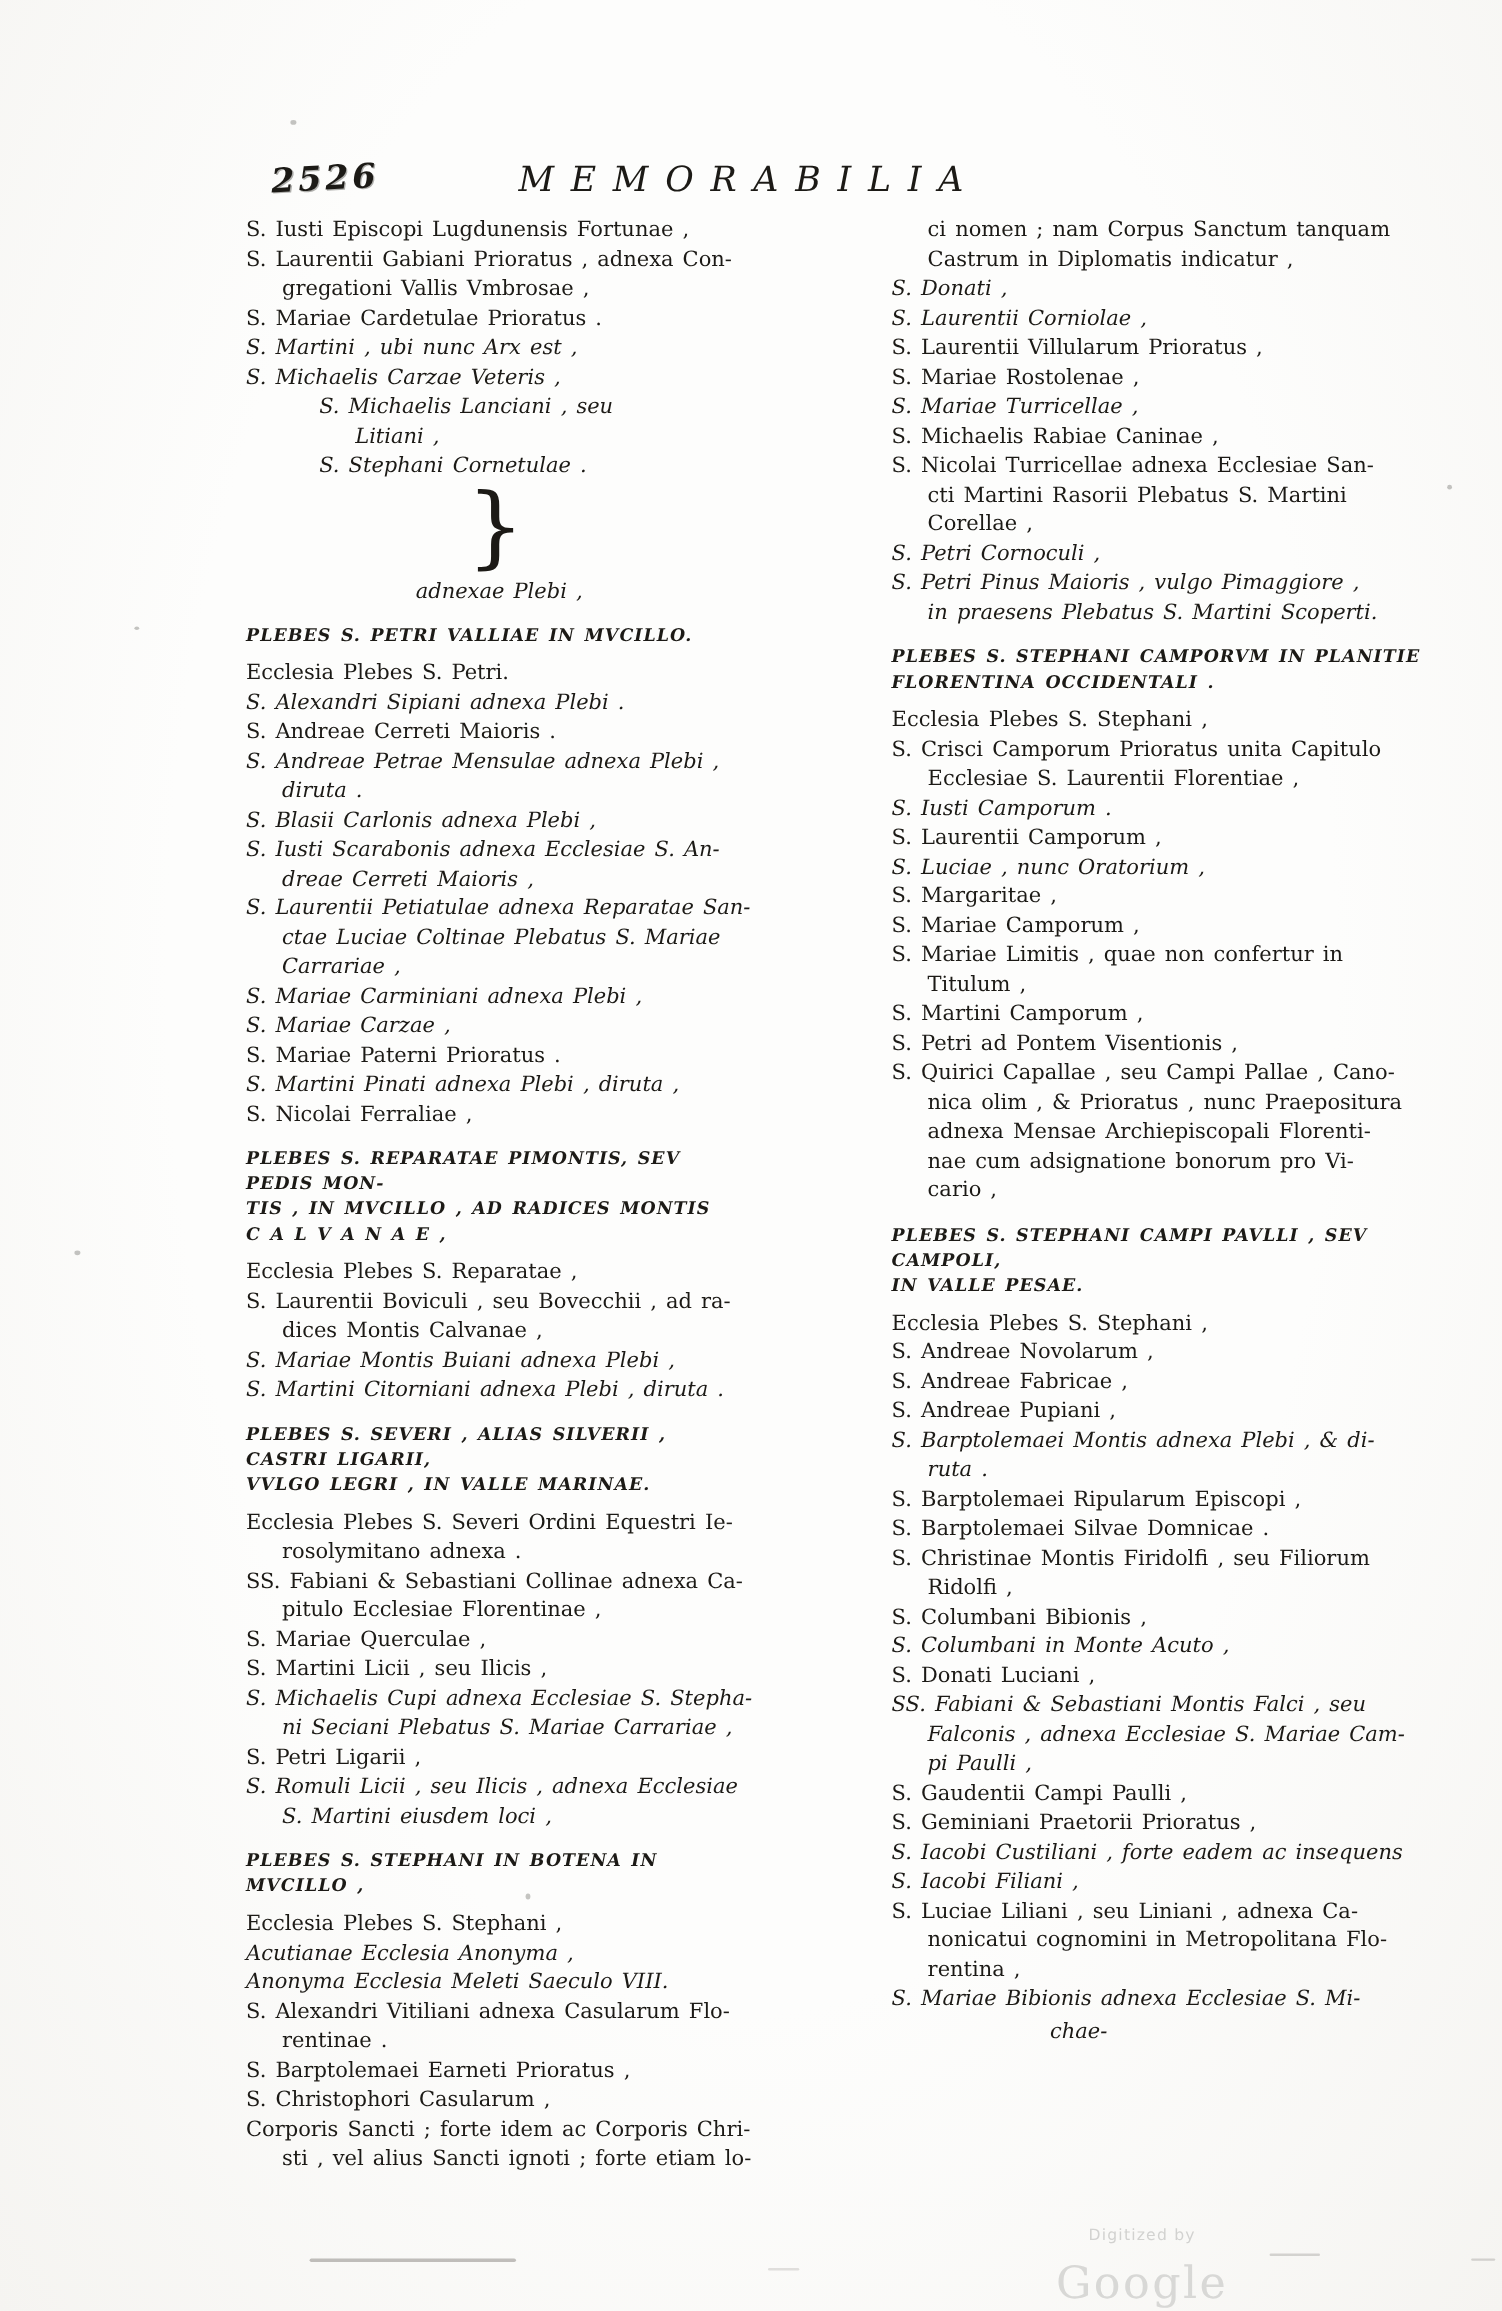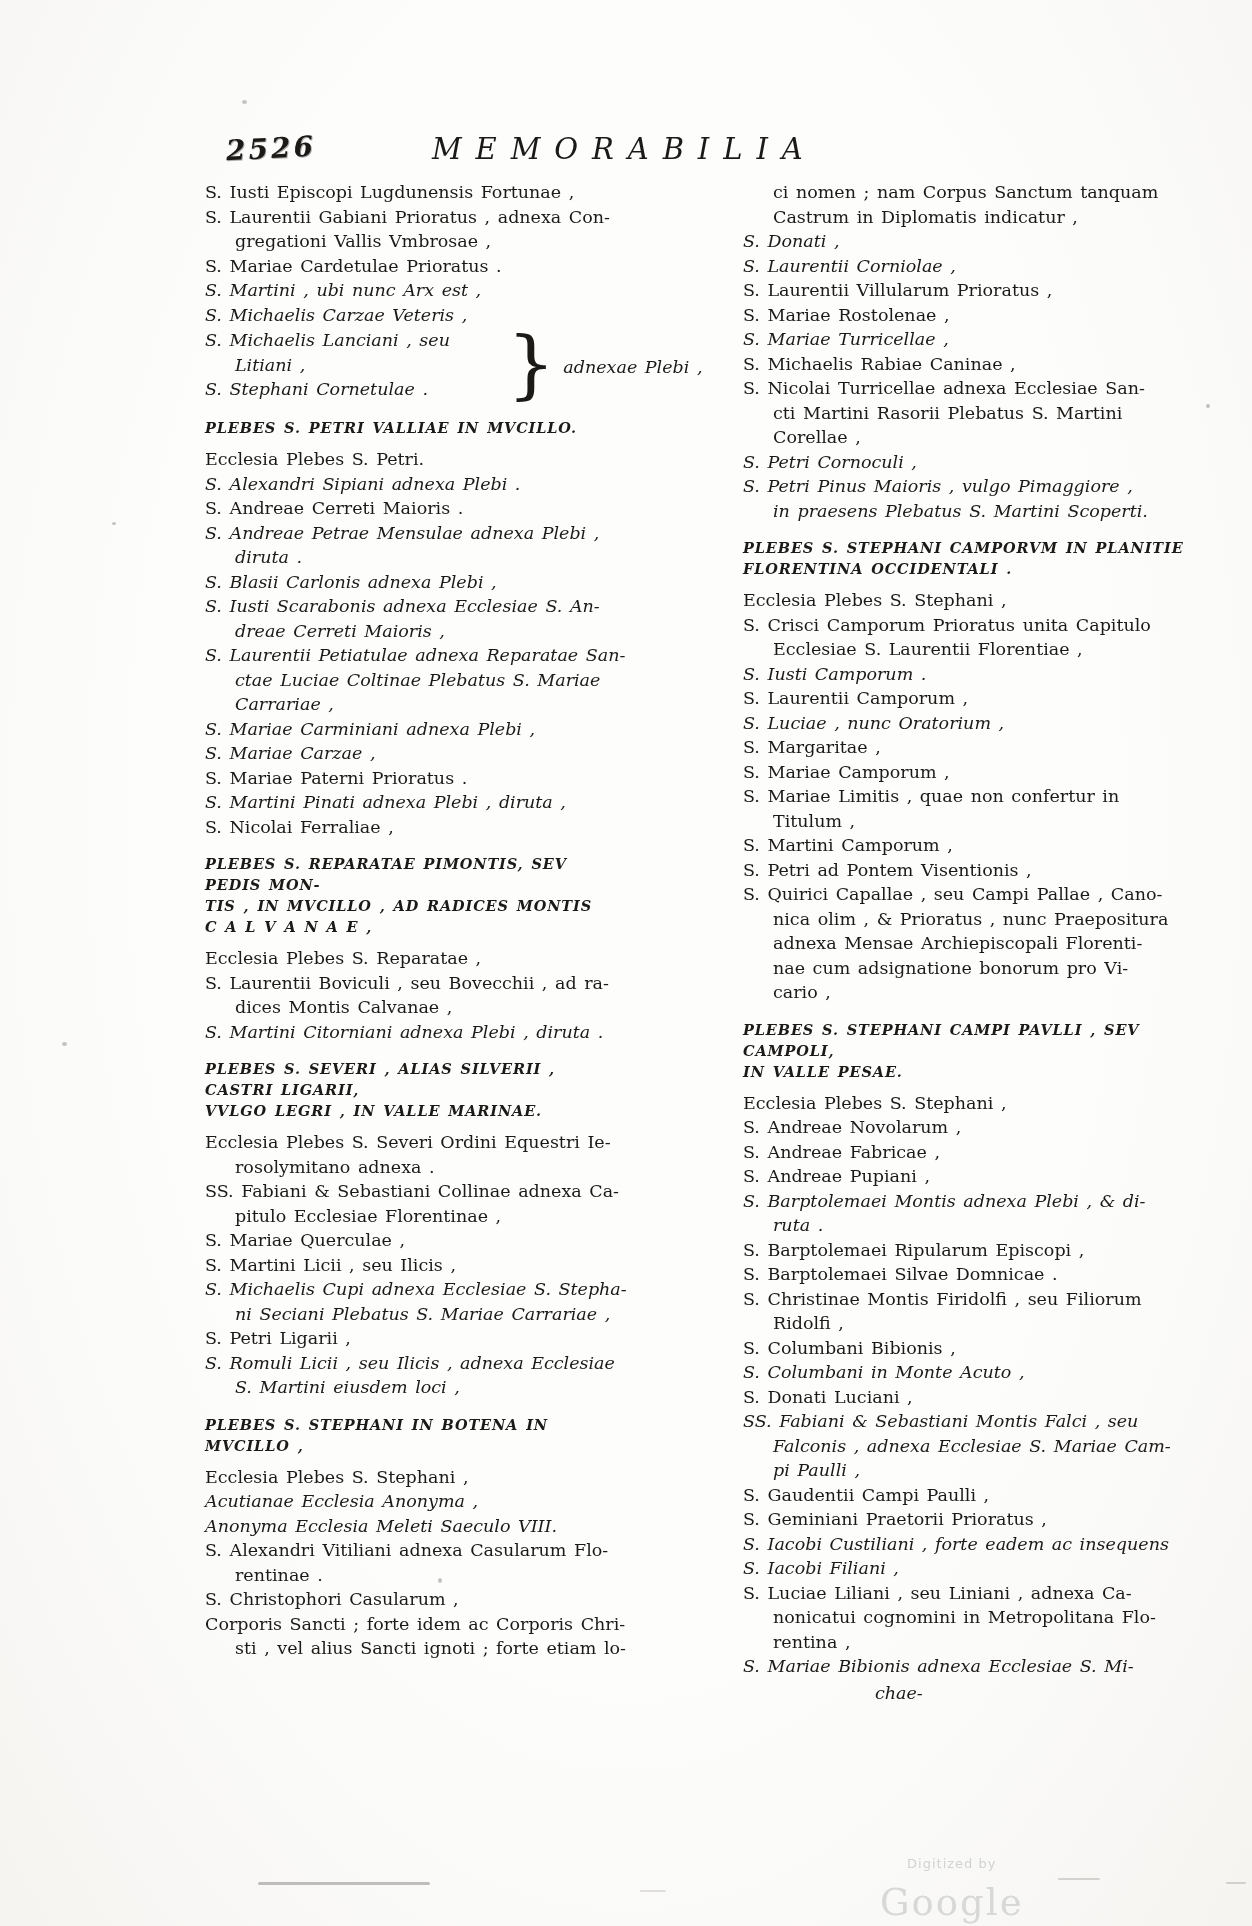--- a/index.html
+++ b/index.html
@@ -32,21 +32,21 @@
   #col-right{left:743px;width:450px;}
   .line{white-space:nowrap;}
   .cont{padding-left:30px;}
   .it{font-style:italic;}
   .heading{
     margin:14px 0 9px;text-align:left;
     font-size:14.5px;font-weight:bold;font-style:italic;
     letter-spacing:0.06em;line-height:21px;
   }
   .heading .line{white-space:normal;}
-  .brace-row{display:flex;align-items:center;}
+  .brace-row{display:flex;align-items:center;flex-direction:column;}
   .brace-lines{flex:0 0 auto;min-width:300px;}
   .brace-char{
     font-size:76px;line-height:1;font-weight:400;
     margin:0 8px 0 2px;transform:scaleY(0.98);
   }
   .brace-label{font-style:italic;white-space:nowrap;padding-top:4px;}
   .catchword{padding-left:132px;font-style:italic;margin-top:2px;}
   .watermark{
     position:absolute;left:880px;top:1856px;
     display:flex;align-items:center;gap:10px;
@@ -111,20 +111,21 @@
       <div class="line it">S. Martini Pinati adnexa Plebi , diruta ,</div>
       <div class="line">S. Nicolai Ferraliae ,</div>
       <div class="heading">
         <div class="line">PLEBES S. REPARATAE PIMONTIS, SEV PEDIS MON-</div>
         <div class="line">TIS , IN MVCILLO , AD RADICES MONTIS</div>
         <div class="line">C A L V A N A E ,</div>
       </div>
       <div class="line">Ecclesia Plebes S. Reparatae ,</div>
       <div class="line">S. Laurentii Boviculi , seu Bovecchii , ad ra-</div>
       <div class="line cont">dices Montis Calvanae ,</div>
+      <div class="line it">S. Mariae Montis Buiani adnexa Plebi ,</div>
       <div class="line it">S. Martini Citorniani adnexa Plebi , diruta .</div>
       <div class="heading">
         <div class="line">PLEBES S. SEVERI , ALIAS SILVERII , CASTRI LIGARII,</div>
         <div class="line">VVLGO LEGRI , IN VALLE MARINAE.</div>
       </div>
       <div class="line">Ecclesia Plebes S. Severi Ordini Equestri Ie-</div>
       <div class="line cont">rosolymitano adnexa .</div>
       <div class="line">SS. Fabiani &amp; Sebastiani Collinae adnexa Ca-</div>
       <div class="line cont">pitulo Ecclesiae Florentinae ,</div>
       <div class="line">S. Mariae Querculae ,</div>
@@ -135,20 +136,21 @@
       <div class="line it">S. Romuli Licii , seu Ilicis , adnexa Ecclesiae</div>
       <div class="line it cont">S. Martini eiusdem loci ,</div>
       <div class="heading">
         <div class="line">PLEBES S. STEPHANI IN BOTENA IN MVCILLO ,</div>
       </div>
       <div class="line">Ecclesia Plebes S. Stephani ,</div>
       <div class="line it">Acutianae Ecclesia Anonyma ,</div>
       <div class="line it">Anonyma Ecclesia Meleti Saeculo VIII.</div>
       <div class="line">S. Alexandri Vitiliani adnexa Casularum Flo-</div>
       <div class="line cont">rentinae .</div>
+      <div class="line">S. Barptolemaei Earneti Prioratus ,</div>
       <div class="line">S. Christophori Casularum ,</div>
       <div class="line">Corporis Sancti ; forte idem ac Corporis Chri-</div>
       <div class="line cont">sti , vel alius Sancti ignoti ; forte etiam lo-</div>
     </div>
   <div class="col" id="col-right">
       <div class="line cont">ci nomen ; nam Corpus Sanctum tanquam</div>
       <div class="line cont">Castrum in Diplomatis indicatur ,</div>
       <div class="line it">S. Donati ,</div>
       <div class="line it">S. Laurentii Corniolae ,</div>
       <div class="line">S. Laurentii Villularum Prioratus ,</div>

